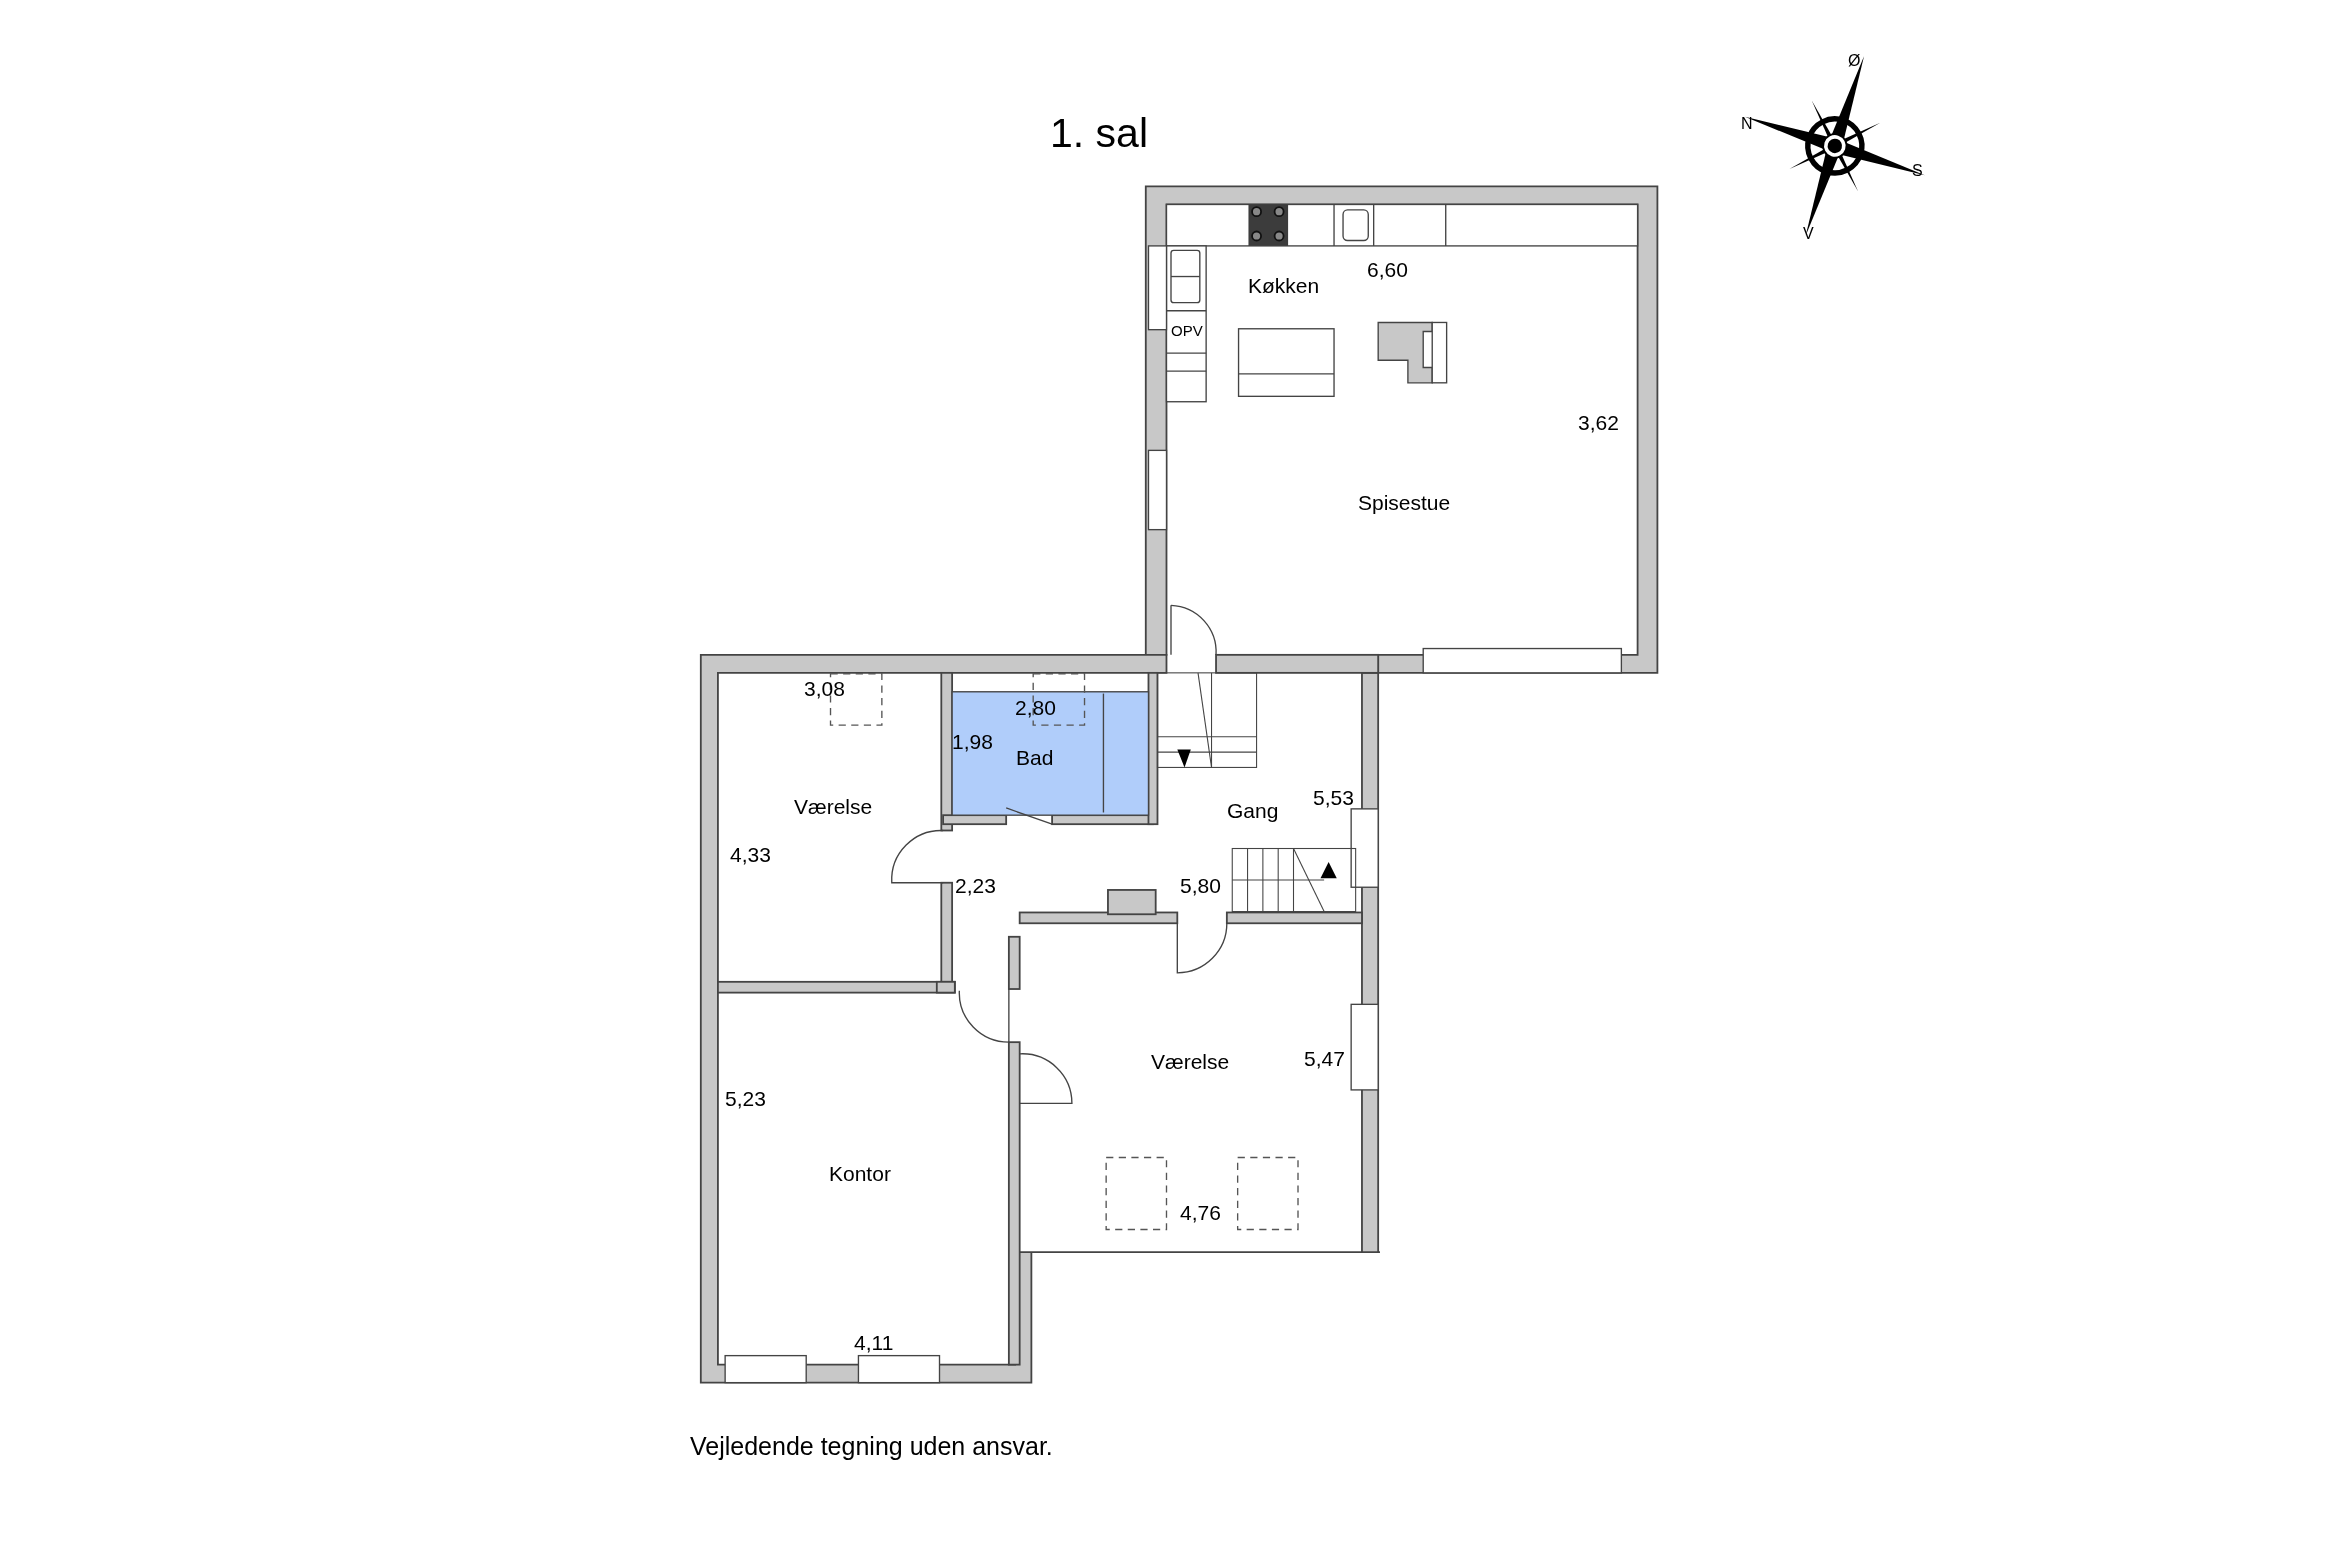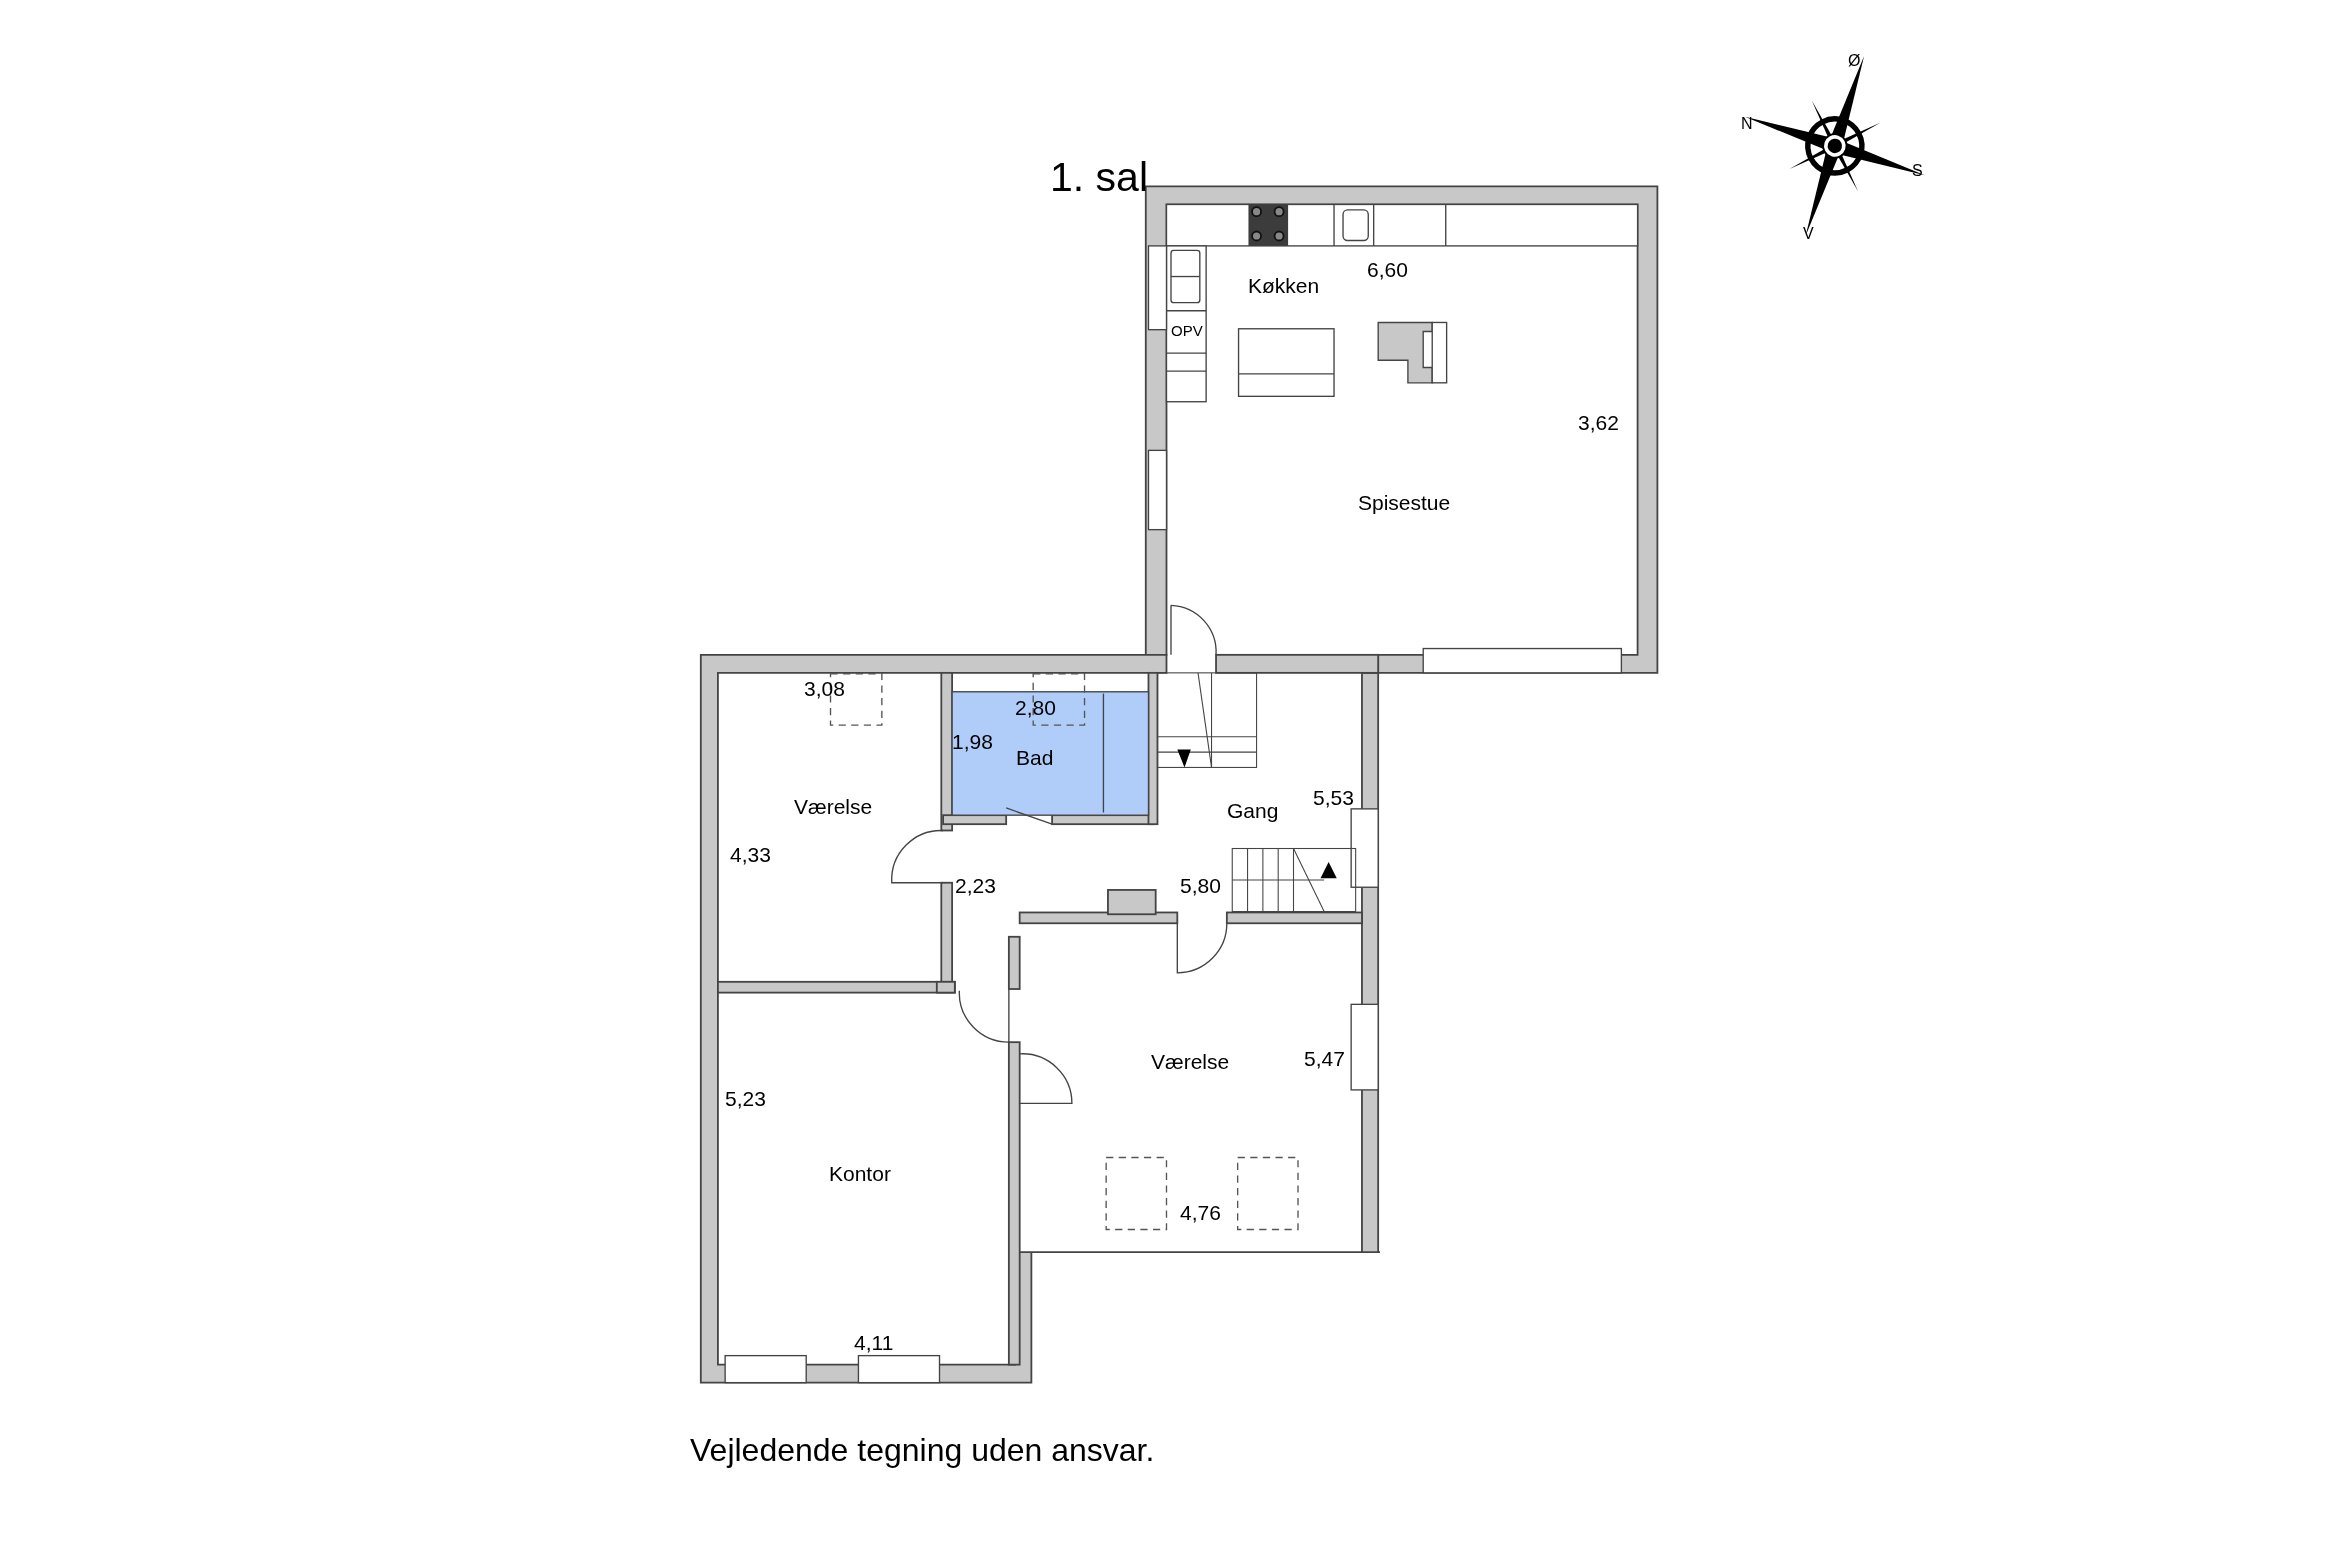--- a/index.html
+++ b/index.html
@@ -1,20 +1,20 @@
 <!DOCTYPE html>
 <html style="font-size:14.4px"><head>
 <meta charset="utf-8">
 <style>
   html, body { margin:0; padding:0; background:#ffffff; }
   body { width:2342px; height:1561px; position:relative; overflow:hidden; font-family:"Liberation Sans", sans-serif; color:#000; }
   .plan { position:absolute; left:0; top:0; width:2342px; height:1561px; }
   .label { position:absolute; font-size:21px; white-space:nowrap; }
-  .title { position:absolute; left:1050px; top:110px; font-size:41px;margin-top:44px; }
-  .footer { position:absolute; left:690px; top:1432px; font-size:32px;text-align:center; }
+  .title { position:absolute; left:1050px; top:110px; font-size:41px; }
+  .footer { position:absolute; left:690px; top:1432px; font-size:25px;text-align:center; }
 </style>
 </head>
 <body>
 
 <div class="plan">
 <svg width="2342" height="1561" viewBox="0 0 2600 1733" xmlns="http://www.w3.org/2000/svg">
   <g stroke="#444" stroke-width="2">
 
     <path d="M1272,207 H1840 V747 H1530 V727 H1818 V227 H1295 V727 H1272 Z" fill="#c8c8c8"></path>
 

